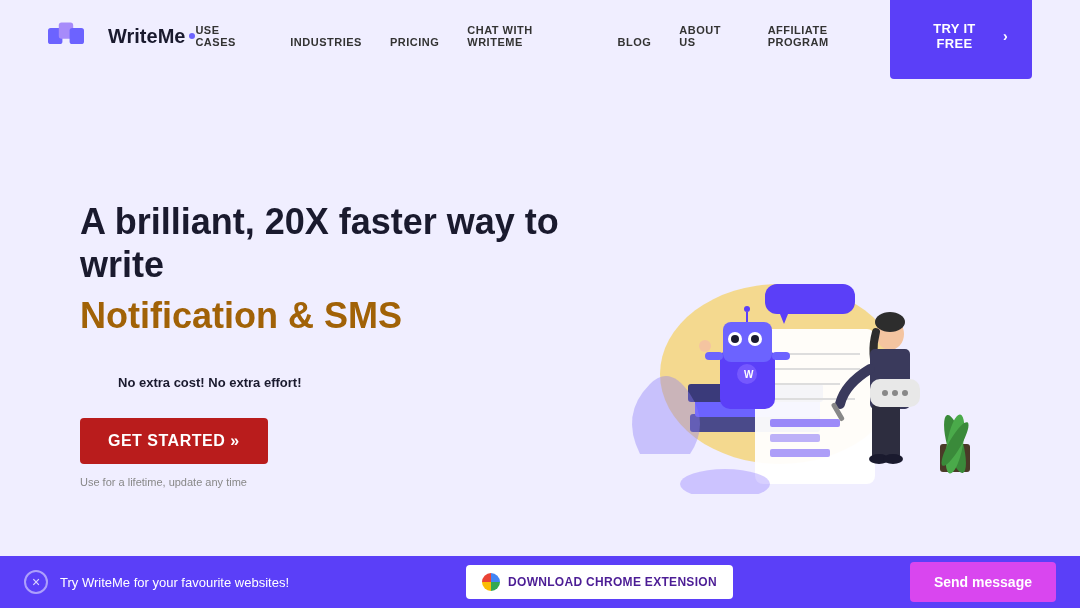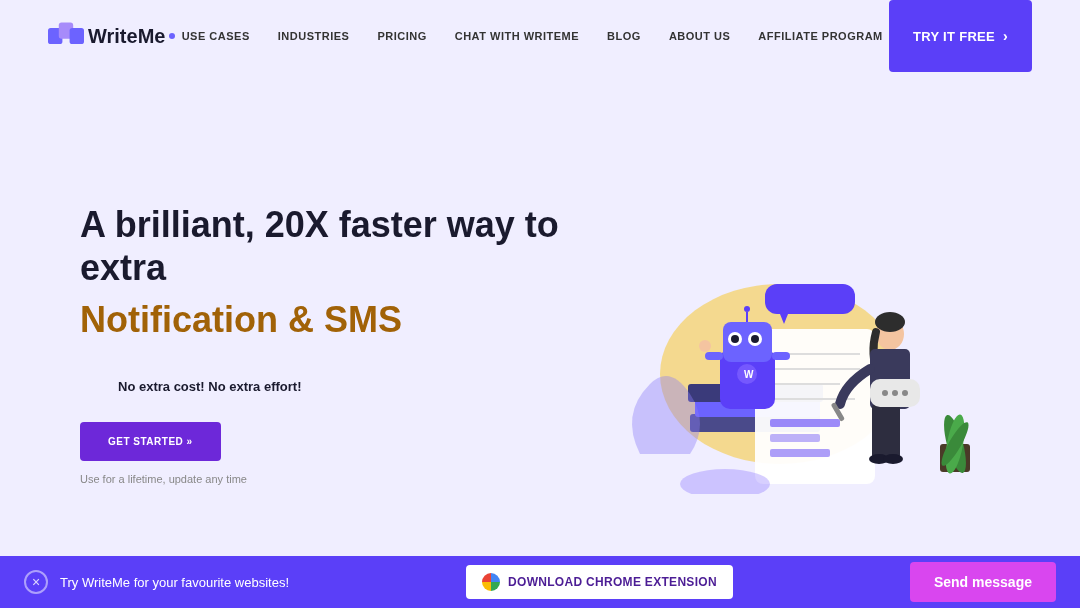--- a/index.html
+++ b/index.html
@@ -19,21 +19,21 @@
       justify-content: space-between;
       padding: 0 48px;
       height: 72px;
       background: #f0eeff;
       position: relative;
       z-index: 10;
     }
     .logo {
       display: flex;
       align-items: center;
-      gap: 4px;
+      gap: 24px;
     }
     .logo-icon {
       width: 36px;
       height: 28px;
     }
     .logo-text {
       font-size: 20px;
       font-weight: 700;
       color: #1a1a2e;
       display: flex;
@@ -121,26 +121,26 @@
 
     .hero-bold {
       font-size: 13px;
       font-weight: 700;
       color: #1a1a2e;
       margin-bottom: 28px;
       padding-left: 38px;
     }
 
     .get-started-btn {
-      background: #6d28d9;
+      background: #b91c1c;
       color: #fff;
       border: none;
       padding: 14px 28px;
       border-radius: 4px;
-      font-size: 10px;
+      font-size: 16px;
       font-weight: 700;
       cursor: pointer;
       letter-spacing: 0.5px;
       text-transform: uppercase;
       margin-bottom: 12px;
       display: inline-block;
     }
 
     .lifetime-text {
       font-size: 11px;
@@ -257,21 +257,21 @@
   </div>
 
   <button class="try-free-btn">
     <span>TRY IT FREE</span>
     <span class="btn-arrow">›</span>
   </button>
 </nav>
 
 <main class="main-content">
   <div class="hero-left">
-    <h1 class="hero-headline">A brilliant, 20X faster way to extra</h1>
+    <h1 class="hero-headline">A brilliant, 20X faster way to write</h1>
     <h2 class="hero-subtitle">Notification &amp; SMS</h2>
     <p class="hero-bold">No extra cost! No extra effort!</p>
     <button class="get-started-btn">GET STARTED »</button>
     <span class="lifetime-text">Use for a lifetime, update any time</span>
   </div>
 
   <div class="hero-right">
     <svg class="illustration" viewBox="0 0 440 320" xmlns="http://www.w3.org/2000/svg">
 
       <ellipse cx="220" cy="200" rx="120" ry="90" fill="#f5d060" opacity="0.7"></ellipse>

